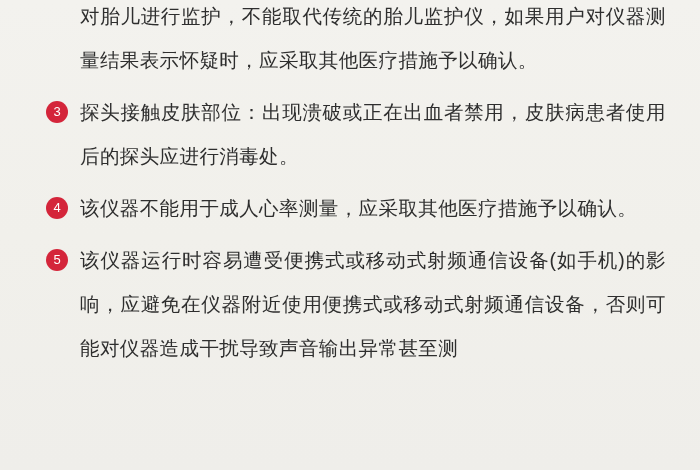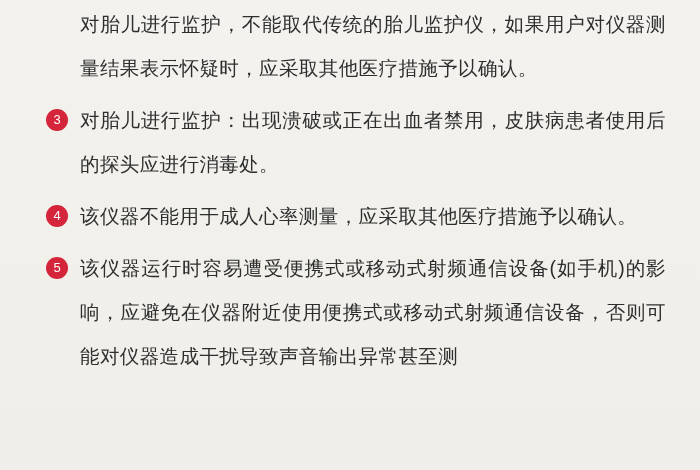--- a/index.html
+++ b/index.html
@@ -12,21 +12,21 @@
     background: #f2f1ec;
     font-family: "Liberation Sans", "DejaVu Sans", sans-serif;
     overflow: hidden;
   }
   .page {
     position: relative;
     width: 700px;
     height: 470px;
     background: linear-gradient(180deg, #f3f2ee 0%, #f1f0eb 50%, #efeeea 100%);
     box-sizing: border-box;
-    padding: 8px 34px 0 44px;
+    padding: 0 34px 0 44px;
   }
   .content {
     position: relative;
     top: -6px;
   }
   .para {
     position: relative;
     margin: 0 0 8px 0;
     padding: 0 0 0 36px;
     color: #2e2e2e;
@@ -62,21 +62,21 @@
 
 <div class="page">
   <div class="content">
 
     <div class="para first">
       <span class="text">对胎儿进行监护，不能取代传统的胎儿监护仪，如果用户对仪器测量结果表示怀疑时，应采取其他医疗措施予以确认。</span>
     </div>
 
     <div class="para">
       <span class="marker">3</span>
-      <span class="text">对胎儿进行监护：出现溃破或正在出血者禁用，皮肤病患者使用后的探头应进行消毒处。</span>
+      <span class="text">探头接触皮肤部位：出现溃破或正在出血者禁用，皮肤病患者使用后的探头应进行消毒处。</span>
     </div>
 
     <div class="para">
       <span class="marker">4</span>
       <span class="text">该仪器不能用于成人心率测量，应采取其他医疗措施予以确认。</span>
     </div>
 
     <div class="para">
       <span class="marker">5</span>
       <span class="text">该仪器运行时容易遭受便携式或移动式射频通信设备(如手机)的影响，应避免在仪器附近使用便携式或移动式射频通信设备，否则可能对仪器造成干扰导致声音输出异常甚至测</span>

